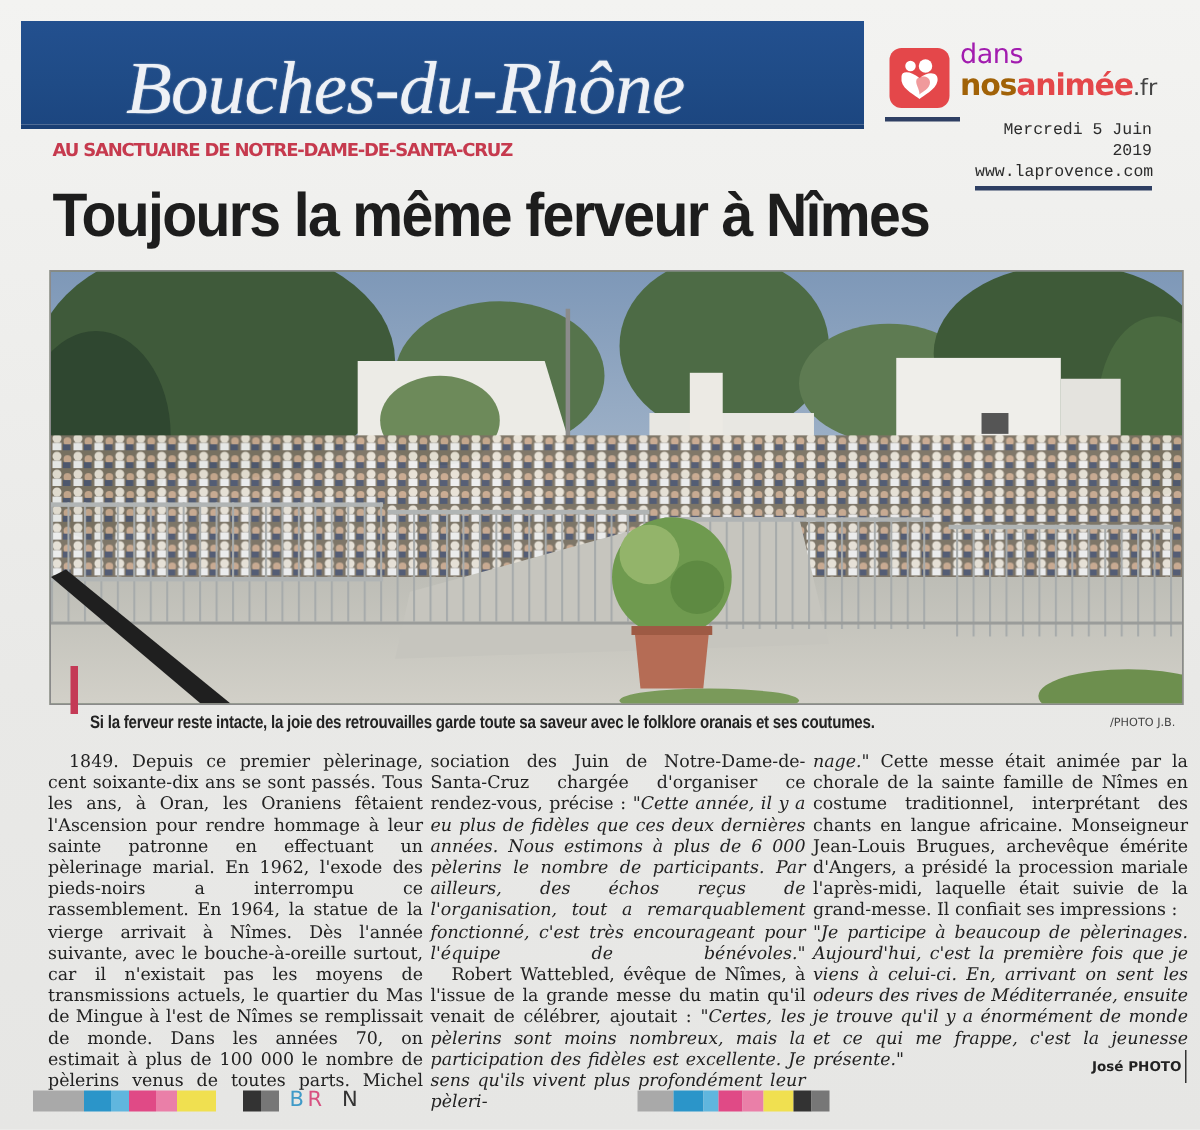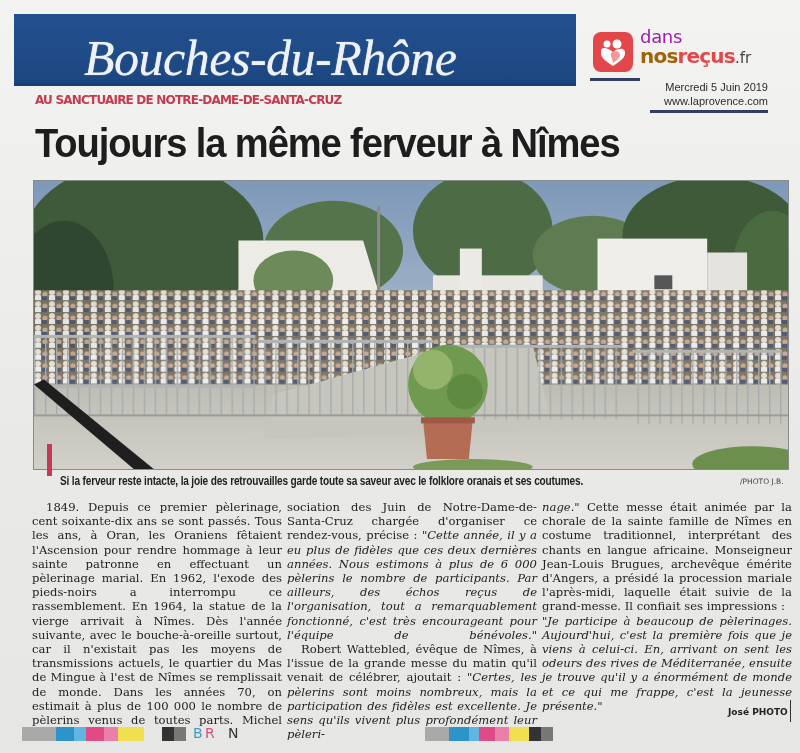--- a/index.html
+++ b/index.html
@@ -36,21 +36,21 @@
     .logo-text {
       position: absolute; left: 640px; top: 28px;
       font-family: "DejaVu Sans", sans-serif; line-height: 1;
     }
     .logo-dans { font-size: 18px; color: #a21caf; display: block; letter-spacing: -0.3px; }
     .logo-nos { font-size: 20px; font-weight: bold; color: #a16207; letter-spacing: -0.8px; }
     .logo-coeurs { font-size: 20px; font-weight: bold; color: #e4474a; letter-spacing: -0.8px; }
     .logo-fr { font-size: 15px; color: #444; }
     .date-box {
       position: absolute; left: 650px; top: 80px; width: 118px;
-      font-family: Liberation Sans, sans-serif; font-size: 11px; line-height: 14px;
+      font-family: Liberation Mono, monospace; font-size: 11px; line-height: 14px;
       color: #2b2b2b; text-align: right;
       border-bottom: 3px solid #2e3f63; padding-bottom: 2px;
     }
     .band-rule-left { position: absolute; left: 590px; top: 78px; width: 50px; height: 3px; background: #2e3f63; }
     .kicker {
       position: absolute; left: 35px; top: 93px;
       font-family: "DejaVu Sans", sans-serif; font-weight: bold; font-size: 12px;
       color: #c63a4e; letter-spacing: -0.8px; white-space: nowrap;
     }
     .headline {
@@ -118,21 +118,21 @@
 <div class="logo">
   <svg viewBox="0 0 40 40">
     <circle cx="14" cy="12" r="3.5" fill="#fff"></circle>
     <circle cx="24" cy="12" r="4.5" fill="#fff"></circle>
     <path d="M8 19 C8 15, 14 15, 20 20 C26 15, 33 16, 32 22 C31 28, 22 32, 20 34 C18 32, 9 28, 8 22 Z" fill="#fff"></path>
     <path d="M18 21 C20 18, 27 18, 27 23 C27 27, 22 29, 20 31 C20 27, 17 24, 18 21 Z" fill="#e4474a" opacity="0.55"></path>
   </svg>
 </div>
 <div class="logo-text">
   <span class="logo-dans">dans</span>
-  <span class="logo-nos">nos</span><span class="logo-coeurs">reçus</span><span class="logo-fr">.fr</span>
+  <span class="logo-nos">nos</span><span class="logo-coeurs">animée</span><span class="logo-fr">.fr</span>
 </div>
 
 <div class="band-rule-left"></div>
 <div class="date-box">
   <div>Mercredi 5 Juin 2019</div>
   <div>www.laprovence.com</div>
 </div>
 
 <div class="kicker">AU SANCTUAIRE DE NOTRE-DAME-DE-SANTA-CRUZ</div>
 <div class="headline">Toujours la même ferveur à Nîmes</div>

